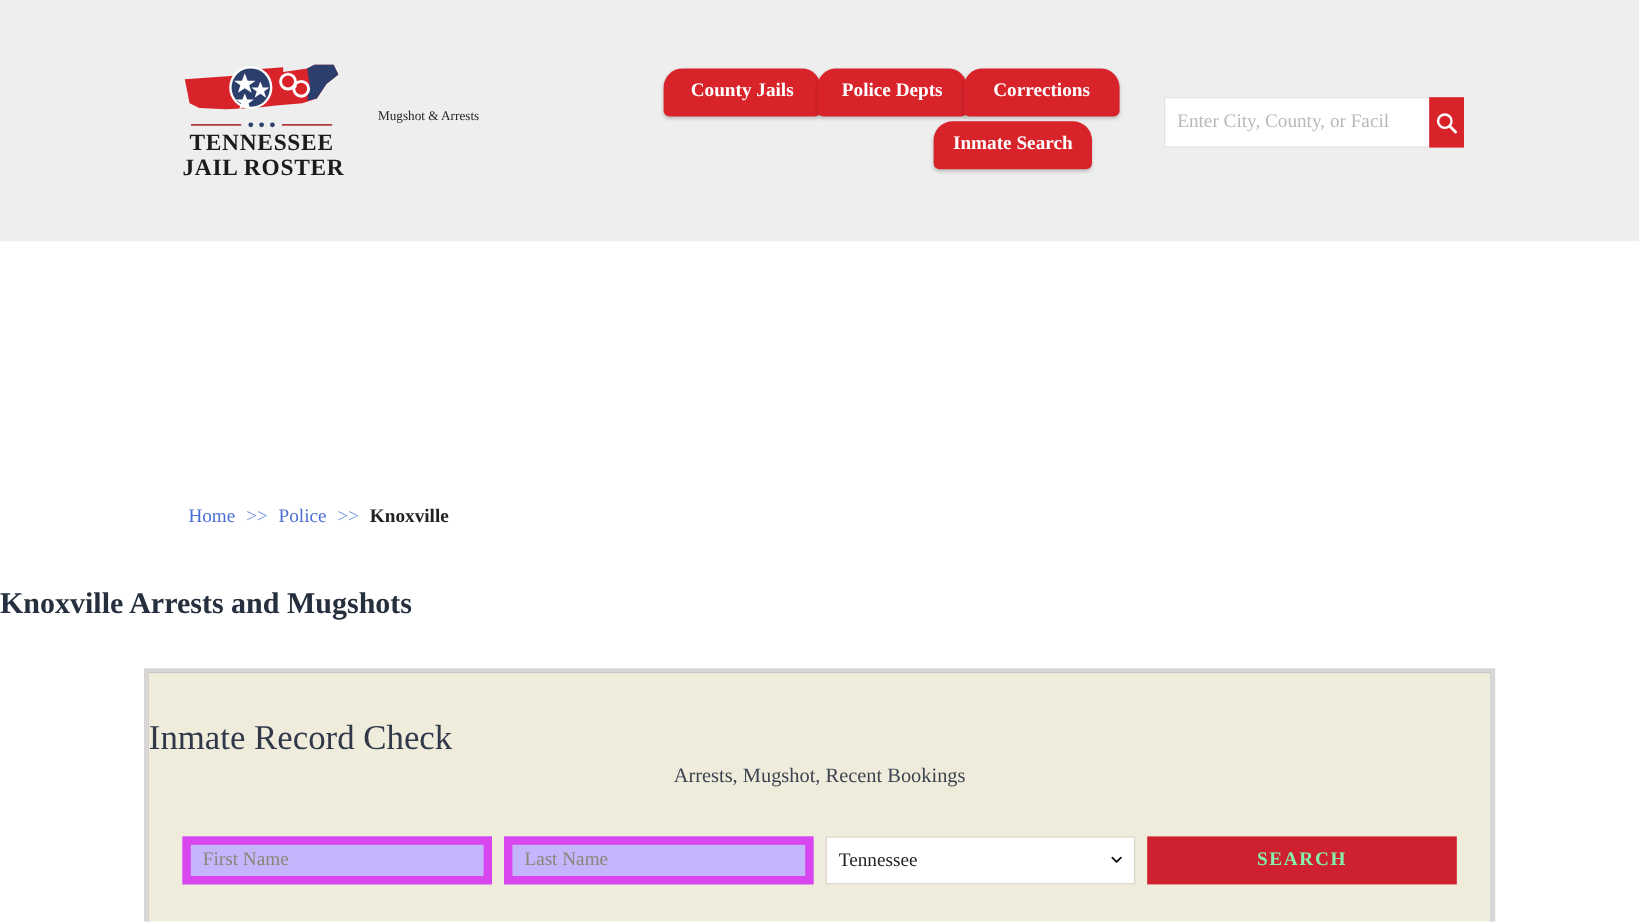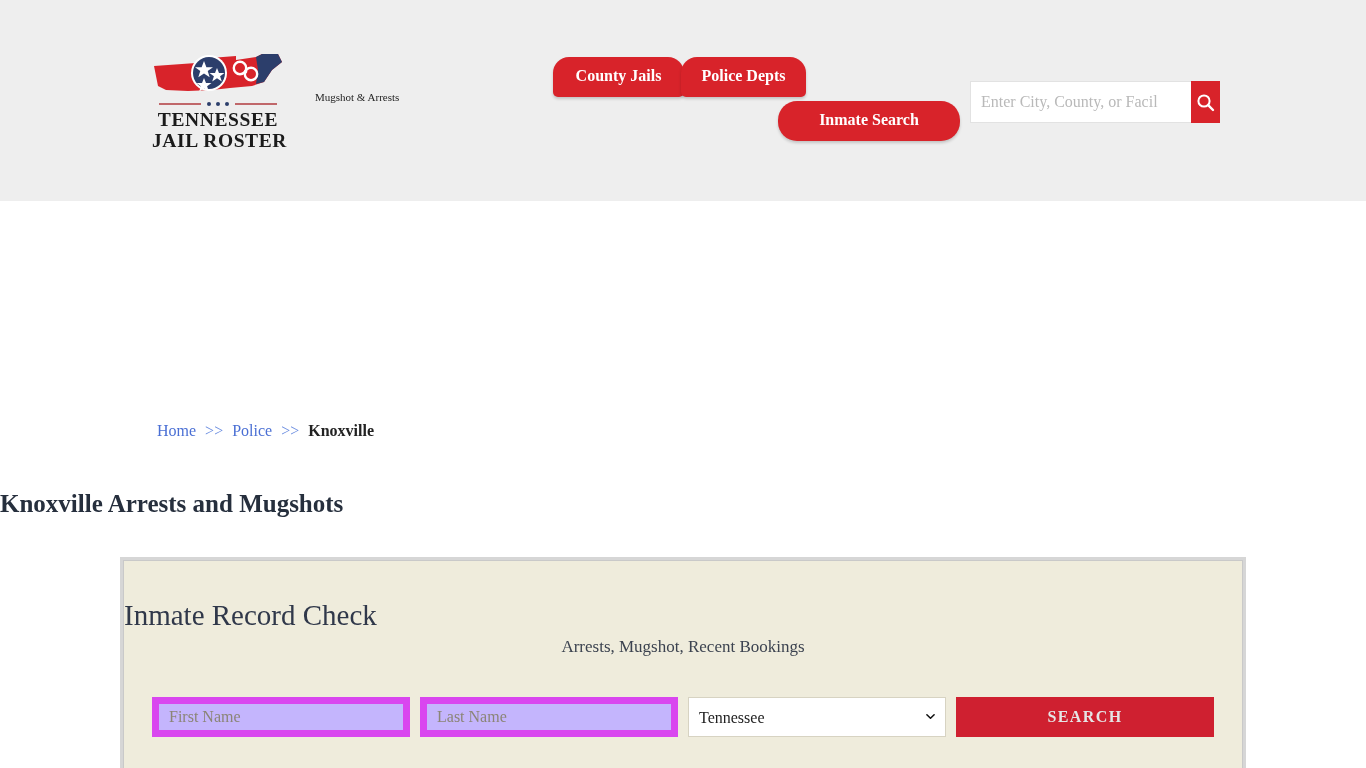--- a/index.html
+++ b/index.html
@@ -82,21 +82,21 @@
     text-align: center;
     border-radius: 16px 16px 5px 5px;
     box-shadow: 0 2px 3px rgba(0,0,0,0.18);
     cursor: pointer;
     white-space: nowrap;
     user-select: none;
   }
   .navbtn.b1 { left: 0px;   top: 0px;  width: 131px; height: 40px; }
   .navbtn.b2 { left: 128px; top: 0px;  width: 125px; height: 40px; }
   .navbtn.b3 { left: 250px; top: 0px;  width: 130px; height: 40px; }
-  .navbtn.b4 { left: 225px; top: 44px; width: 182px; height: 40px; border-radius: 19px; }
+  .navbtn.b4 { left: 225px; top: 44px; width: 132px; height: 40px; }
 
   
   .hsearch {
     position: absolute;
     left: 970px;
     top: 81px;
     width: 250px;
     height: 42px;
     display: flex;
     align-items: flex-end;
@@ -229,21 +229,21 @@
     top: 15px;
     width: 9px;
     height: 9px;
     pointer-events: none;
   }
   .search-btn {
     width: 258px;
     height: 40px;
     background: #cf2030;
     border: none;
-    color: #e5e5e5;
+    color: #86efac;
     font-family: "Liberation Serif", "DejaVu Serif", serif;
     font-weight: bold;
     font-size: 16px;
     letter-spacing: 1.4px;
     cursor: pointer;
   }
 
   
   .content {
     position: absolute;
@@ -284,20 +284,21 @@
       </svg>
       <div class="logo-word">TENNESSEE</div>
       <div class="logo-word">JAIL ROSTER</div>
     </div>
 
     <div class="tagline">Mugshot &amp; Arrests</div>
 
     <div class="nav">
       <div class="navbtn b1">County Jails</div>
       <div class="navbtn b2">Police Depts</div>
+      <div class="navbtn b3">Corrections</div>
       <div class="navbtn b4">Inmate Search</div>
     </div>
 
     <div class="hsearch">
       <input type="text" placeholder="Enter City, County, or Facil" style="">
       <button>
         <svg width="19" height="19" viewBox="0 0 19 19">
           <circle cx="8" cy="8" r="5.6" fill="none" stroke="#ffffff" stroke-width="2"></circle>
           <line x1="12.2" y1="12.2" x2="17" y2="17" stroke="#ffffff" stroke-width="2.4" stroke-linecap="round"></line>
         </svg>

